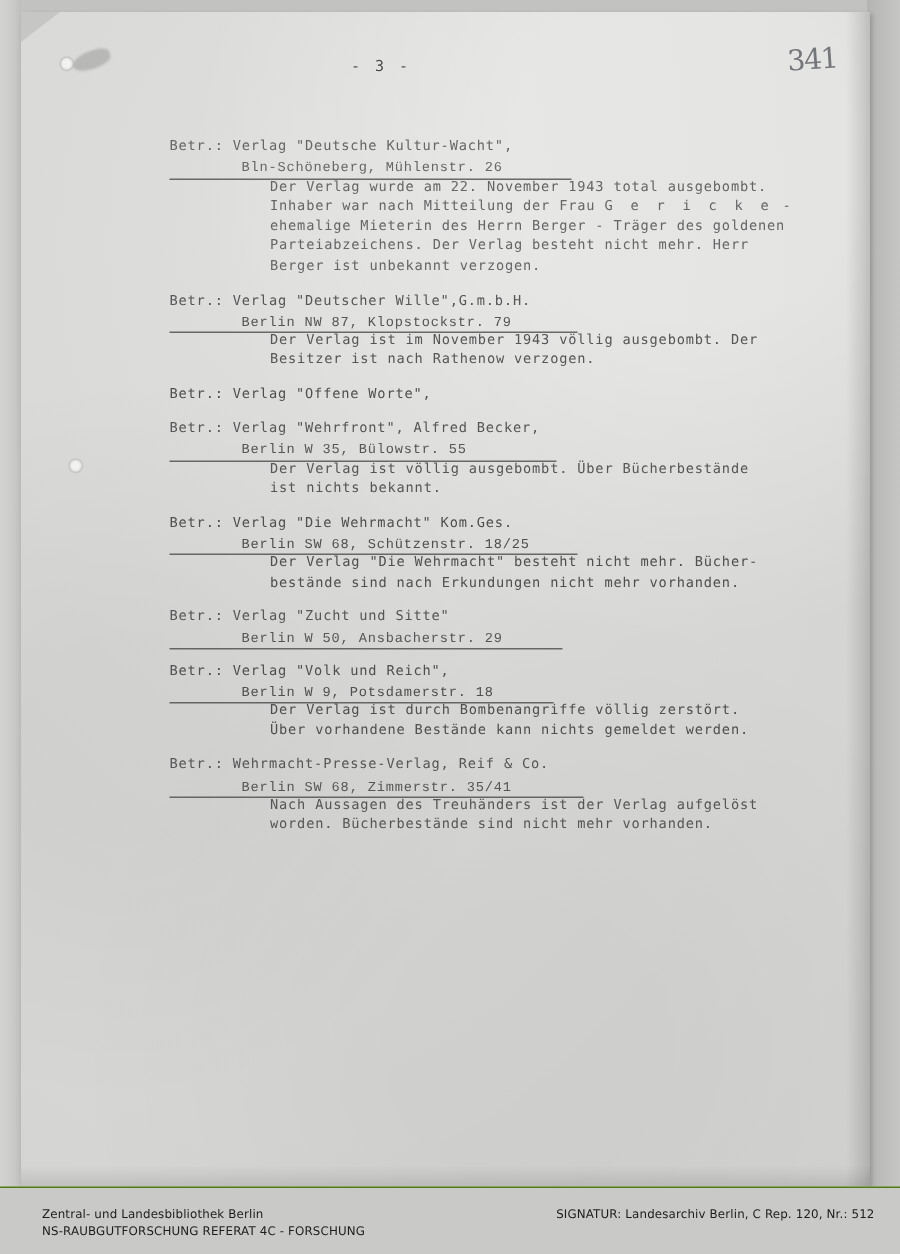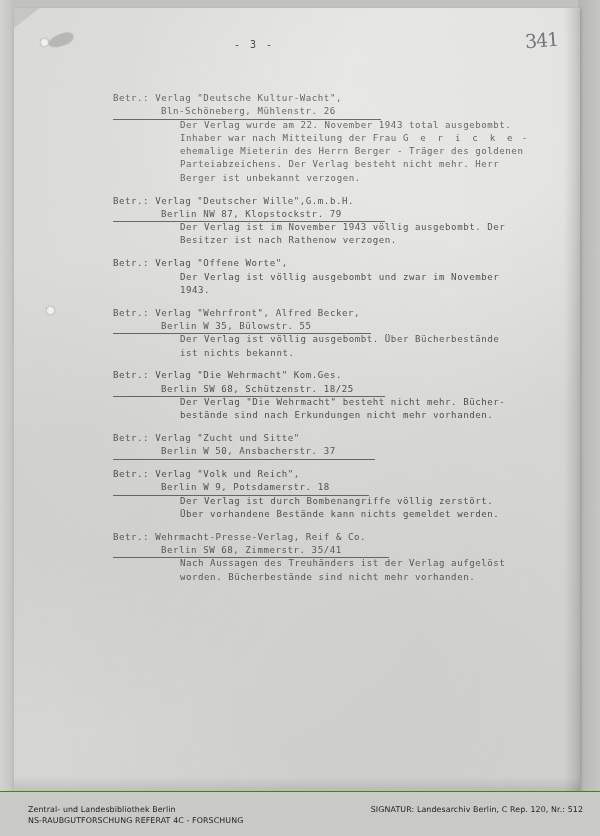--- a/index.html
+++ b/index.html
@@ -133,21 +133,21 @@
 
   .entries {
     position: absolute;
     left: 99px;
     top: 84px;
     width: 460px;
   }
   .entry { margin-bottom: 9.5px; }
 
   .betr-line { white-space: pre; }
-  .addr-wrap { position: relative; }
+  .addr-wrap { position: relative; font-family: Liberation Mono, monospace; }
   .addr-line {
     white-space: pre;
     padding-left: 48px;
   }
   .addr-rule {
     position: absolute;
     left: 0;
     bottom: -1px;
     height: 1px;
     background: #4a4a4a;
@@ -236,22 +236,20 @@
           <div class="addr-wrap">
             <div class="addr-line">Berlin NW 87, Klopstockstr. 79</div>
             <div class="addr-rule" style="width:272px"></div>
           </div>
           <div class="body">Der Verlag ist im November 1943 völlig ausgebombt. Der
 Besitzer ist nach Rathenow verzogen.</div>
         </div>
 
         <div class="entry fade-3">
           <div class="betr-line">Betr.: Verlag "Offene Worte",</div>
-          <div class="body">Der Verlag ist völlig ausgebombt und zwar im November
-1943.</div>
         </div>
 
         <div class="entry fade-2">
           <div class="betr-line">Betr.: Verlag "Wehrfront", Alfred Becker,</div>
           <div class="addr-wrap">
             <div class="addr-line">Berlin W 35, Bülowstr. 55</div>
             <div class="addr-rule" style="width:258px"></div>
           </div>
           <div class="body">Der Verlag ist völlig ausgebombt. Über Bücherbestände
 ist nichts bekannt.</div>
@@ -263,21 +261,21 @@
             <div class="addr-line">Berlin SW 68, Schützenstr. 18/25</div>
             <div class="addr-rule" style="width:272px"></div>
           </div>
           <div class="body">Der Verlag "Die Wehrmacht" besteht nicht mehr. Bücher-
 bestände sind nach Erkundungen nicht mehr vorhanden.</div>
         </div>
 
         <div class="entry fade-2">
           <div class="betr-line">Betr.: Verlag "Zucht und Sitte"</div>
           <div class="addr-wrap">
-            <div class="addr-line">Berlin W 50, Ansbacherstr. 37</div>
+            <div class="addr-line">Berlin W 50, Ansbacherstr. 29</div>
             <div class="addr-rule" style="width:262px"></div>
           </div>
         </div>
 
         <div class="entry fade-3">
           <div class="betr-line">Betr.: Verlag "Volk und Reich",</div>
           <div class="addr-wrap">
             <div class="addr-line">Berlin W 9, Potsdamerstr. 18</div>
             <div class="addr-rule" style="width:256px"></div>
           </div>

